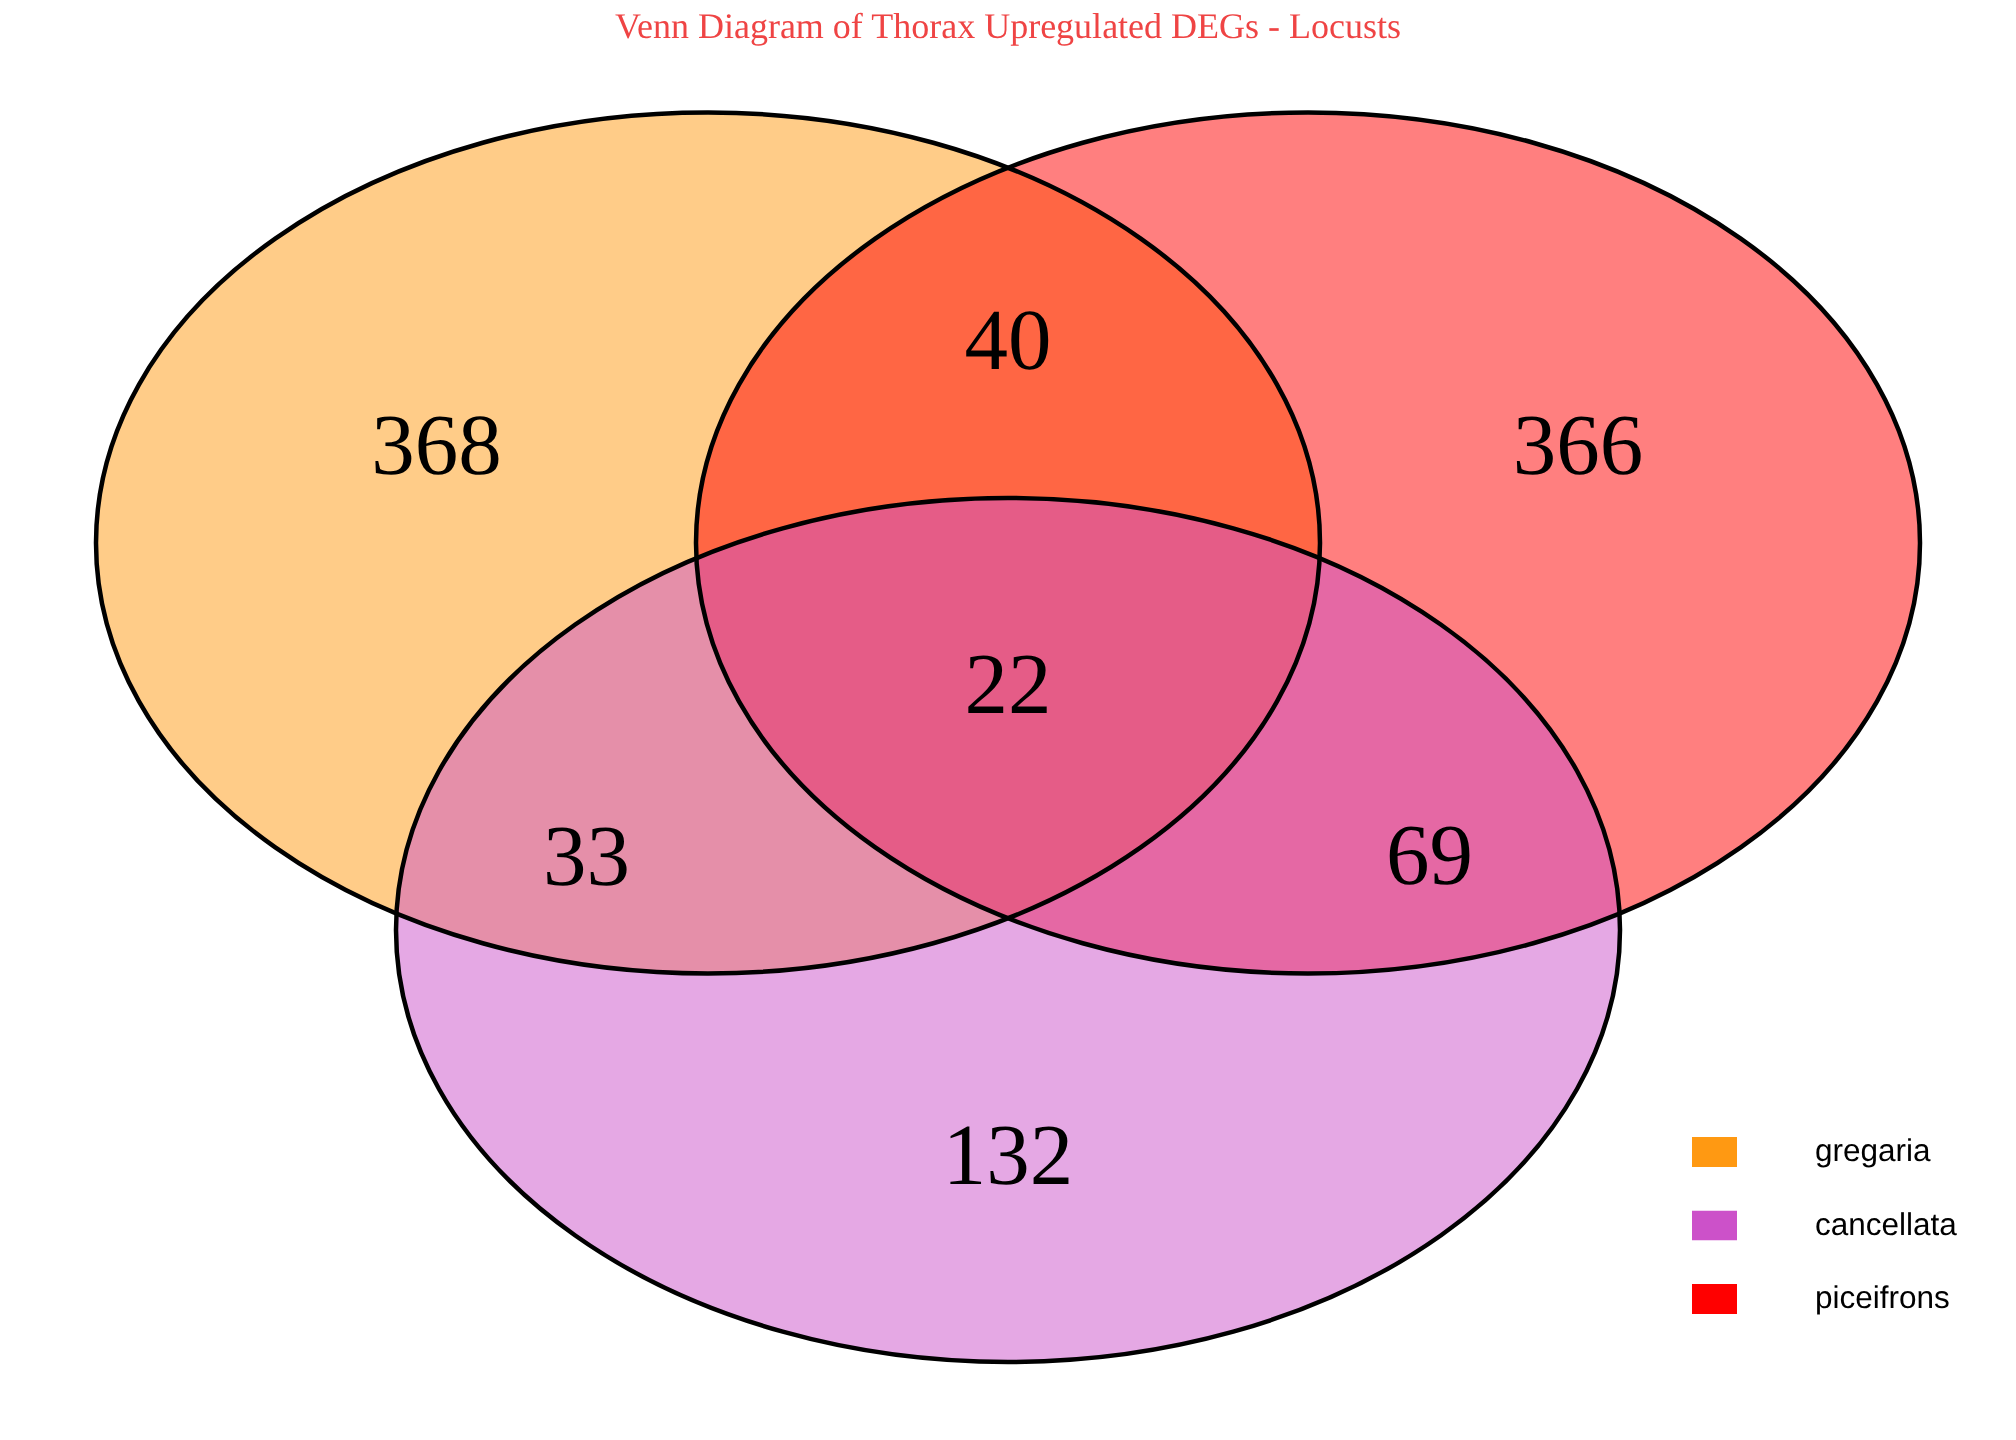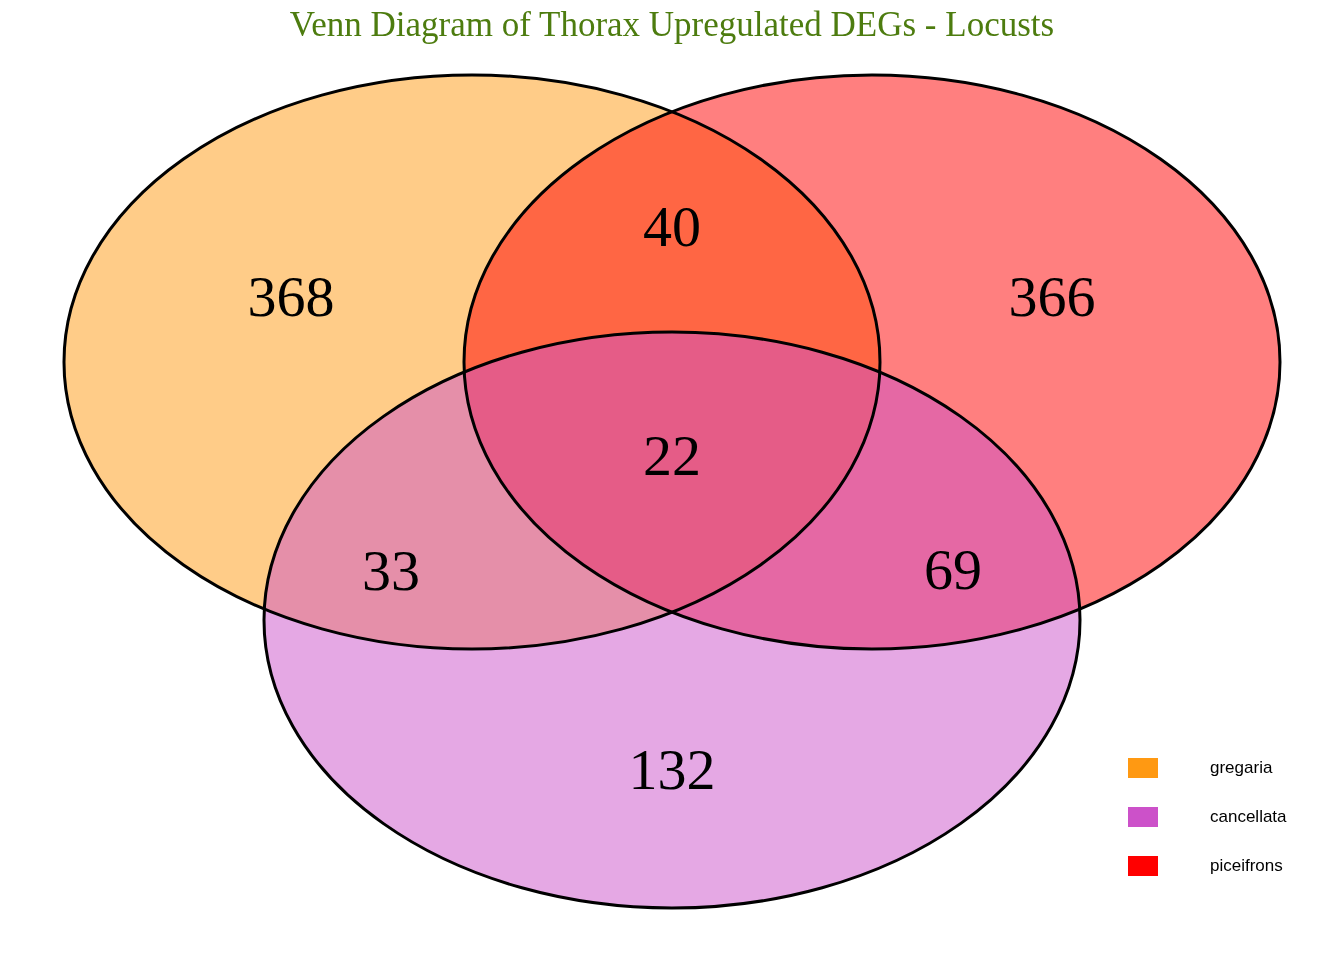--- a/index.html
+++ b/index.html
@@ -15,22 +15,22 @@
     overflow: hidden;
     font-family: "Liberation Serif", serif;
   }
   .chart-title {
     position: absolute;
     top: 5px;
     left: 0;
     right: 0;
     text-align: center;
     font-family: "Liberation Serif", serif;
-    font-size: 35px;
-    color: #4d7c0f;
+    font-size: 24px;
+    color: #ef4444;
     white-space: nowrap;
   }
   svg.venn {
     position: absolute;
     top: 0;
     left: 0;
   }
   .venn-fill {
     fill-opacity: 0.5;
     stroke: none;
@@ -58,21 +58,21 @@
     margin-bottom: 13px;
   }
   .legend-swatch {
     width: 30px;
     height: 20px;
     flex: 0 0 30px;
   }
   .legend-label {
     margin-left: 52px;
     font-family: "Liberation Sans", sans-serif;
-    font-size: 17px;
+    font-size: 21px;
     color: #000000;
     white-space: nowrap;
   }
 </style>
 </head>
 <body>
 
 <div class="figure">
 
   <div class="chart-title">Venn Diagram of Thorax Upregulated DEGs - Locusts</div>

